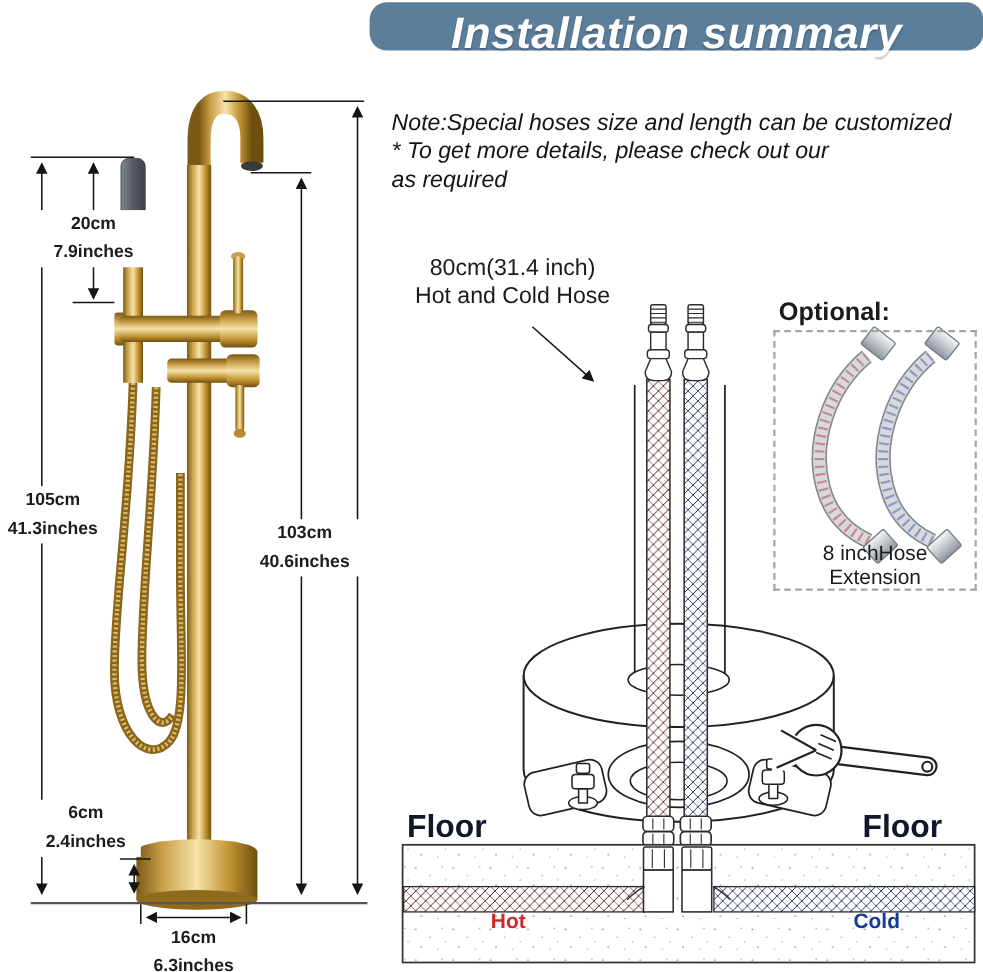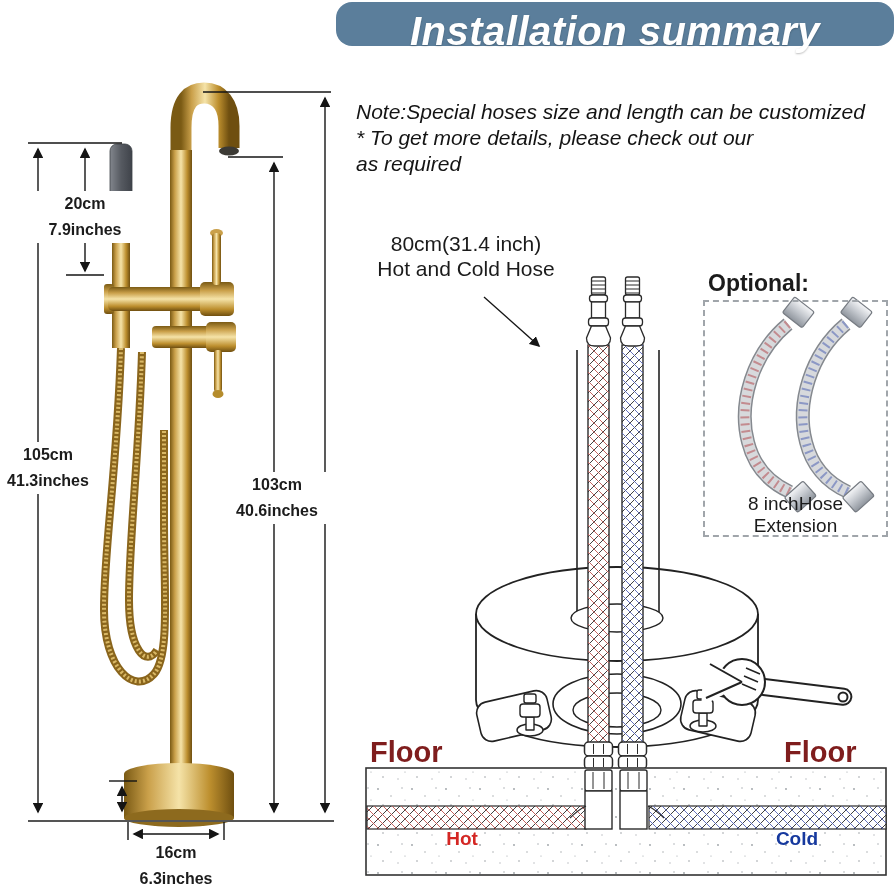--- a/index.html
+++ b/index.html
@@ -40,21 +40,21 @@
   }
   .optional-caption{
     position:absolute;left:706px;top:493px;width:179px;
     text-align:center;font-size:19px;font-weight:500;color:#1b1b1b;
   }
   .dim{
     position:absolute;text-align:center;font-size:16px;font-weight:600;
     color:#1c1c1c;line-height:26px;background:#fff;padding:0 2px;
   }
   .floor-label{
-    position:absolute;font-size:29px;font-weight:700;color:#7f1d1d;
+    position:absolute;font-size:29px;font-weight:700;color:#0f172a;
   }
   .pipe-label{
     position:absolute;font-size:19px;font-weight:600;text-align:center;
   }
   .pipe-label.hot{color:var(--hot-red);}
   .pipe-label.cold{color:var(--cold-blue);}
 </style>
 </head>
 <body>
 
@@ -286,20 +286,24 @@
     <div>7.9inches</div>
   </div>
   <div class="dim" style="left:-2px;top:442px;width:100px;">
     <div>105cm</div>
     <div>41.3inches</div>
   </div>
   <div class="dim" style="left:227px;top:472px;width:100px;">
     <div>103cm</div>
     <div>40.6inches</div>
   </div>
+  <div class="dim" style="left:28px;top:727px;width:100px;">
+    <div>6cm</div>
+    <div>2.4inches</div>
+  </div>
   <div class="dim" style="left:126px;top:840px;width:100px;">
     <div>16cm</div>
     <div>6.3inches</div>
   </div>
 
   <div class="floor-label" style="left:370px;top:736px;">Floor</div>
   <div class="floor-label" style="left:784px;top:736px;">Floor</div>
   <div class="pipe-label hot" style="left:432px;top:828px;width:60px;">Hot</div>
   <div class="pipe-label cold" style="left:737px;top:828px;width:72px;margin-left:24px;">Cold</div>
 

